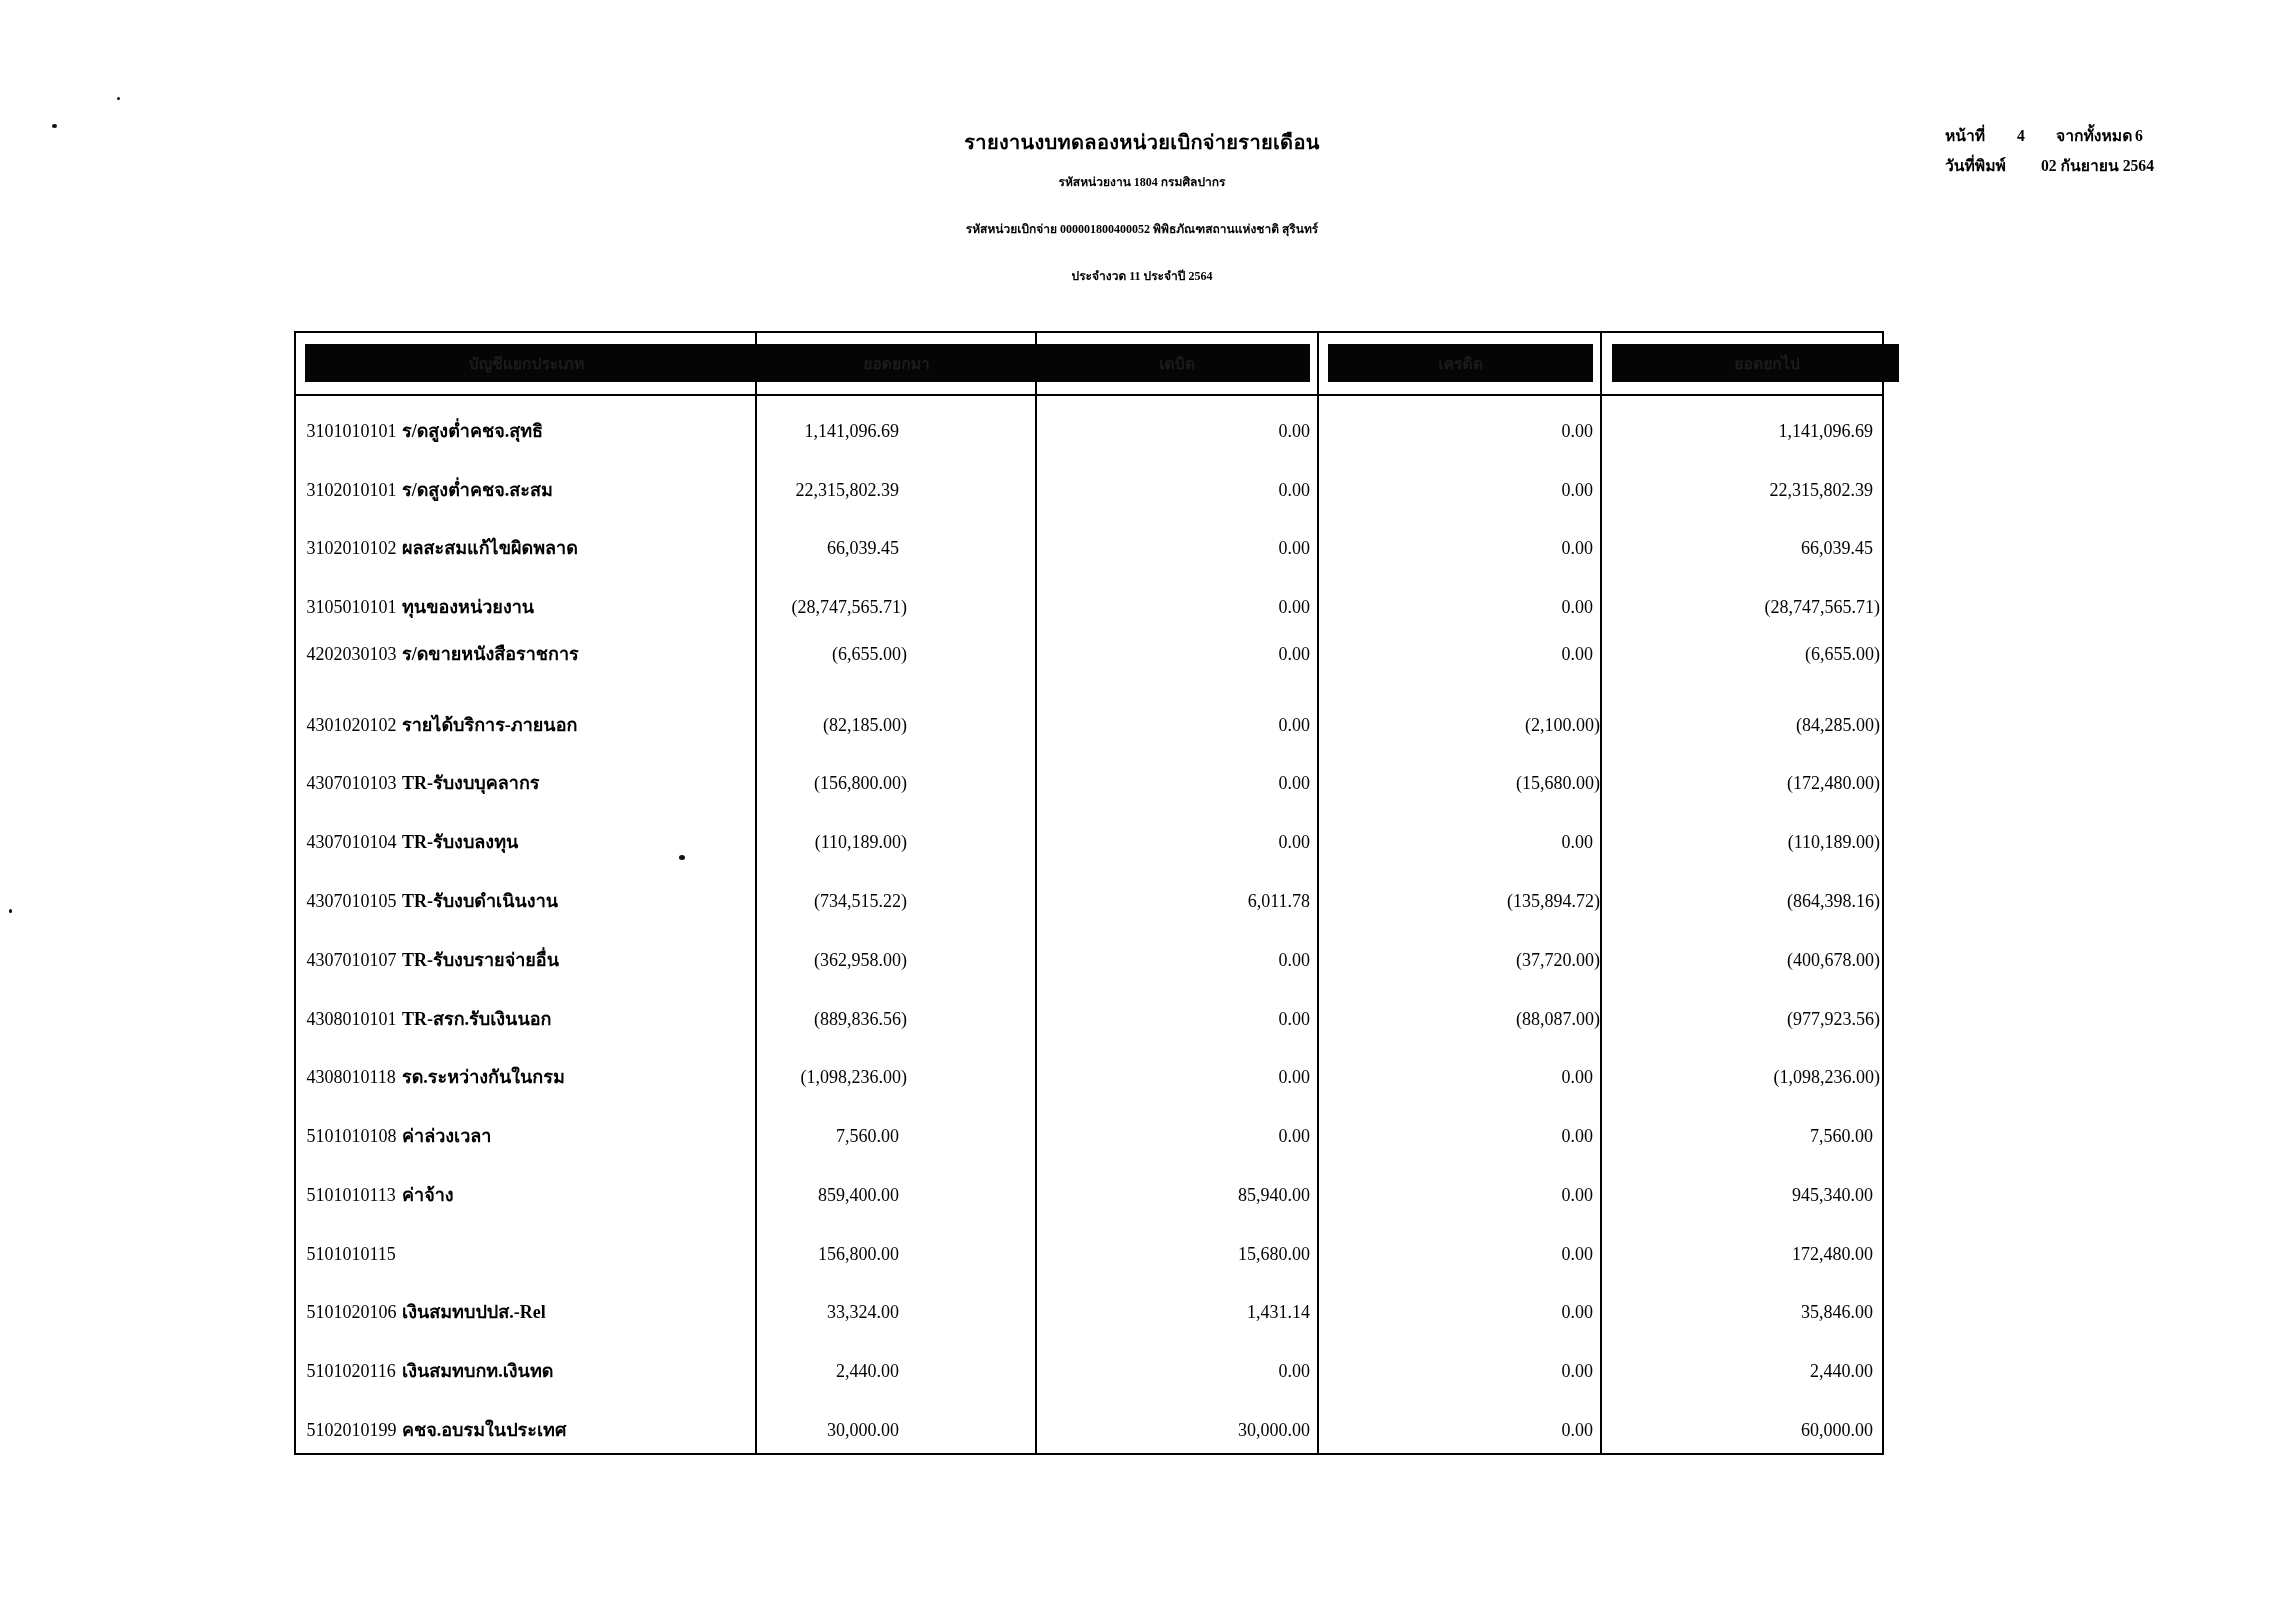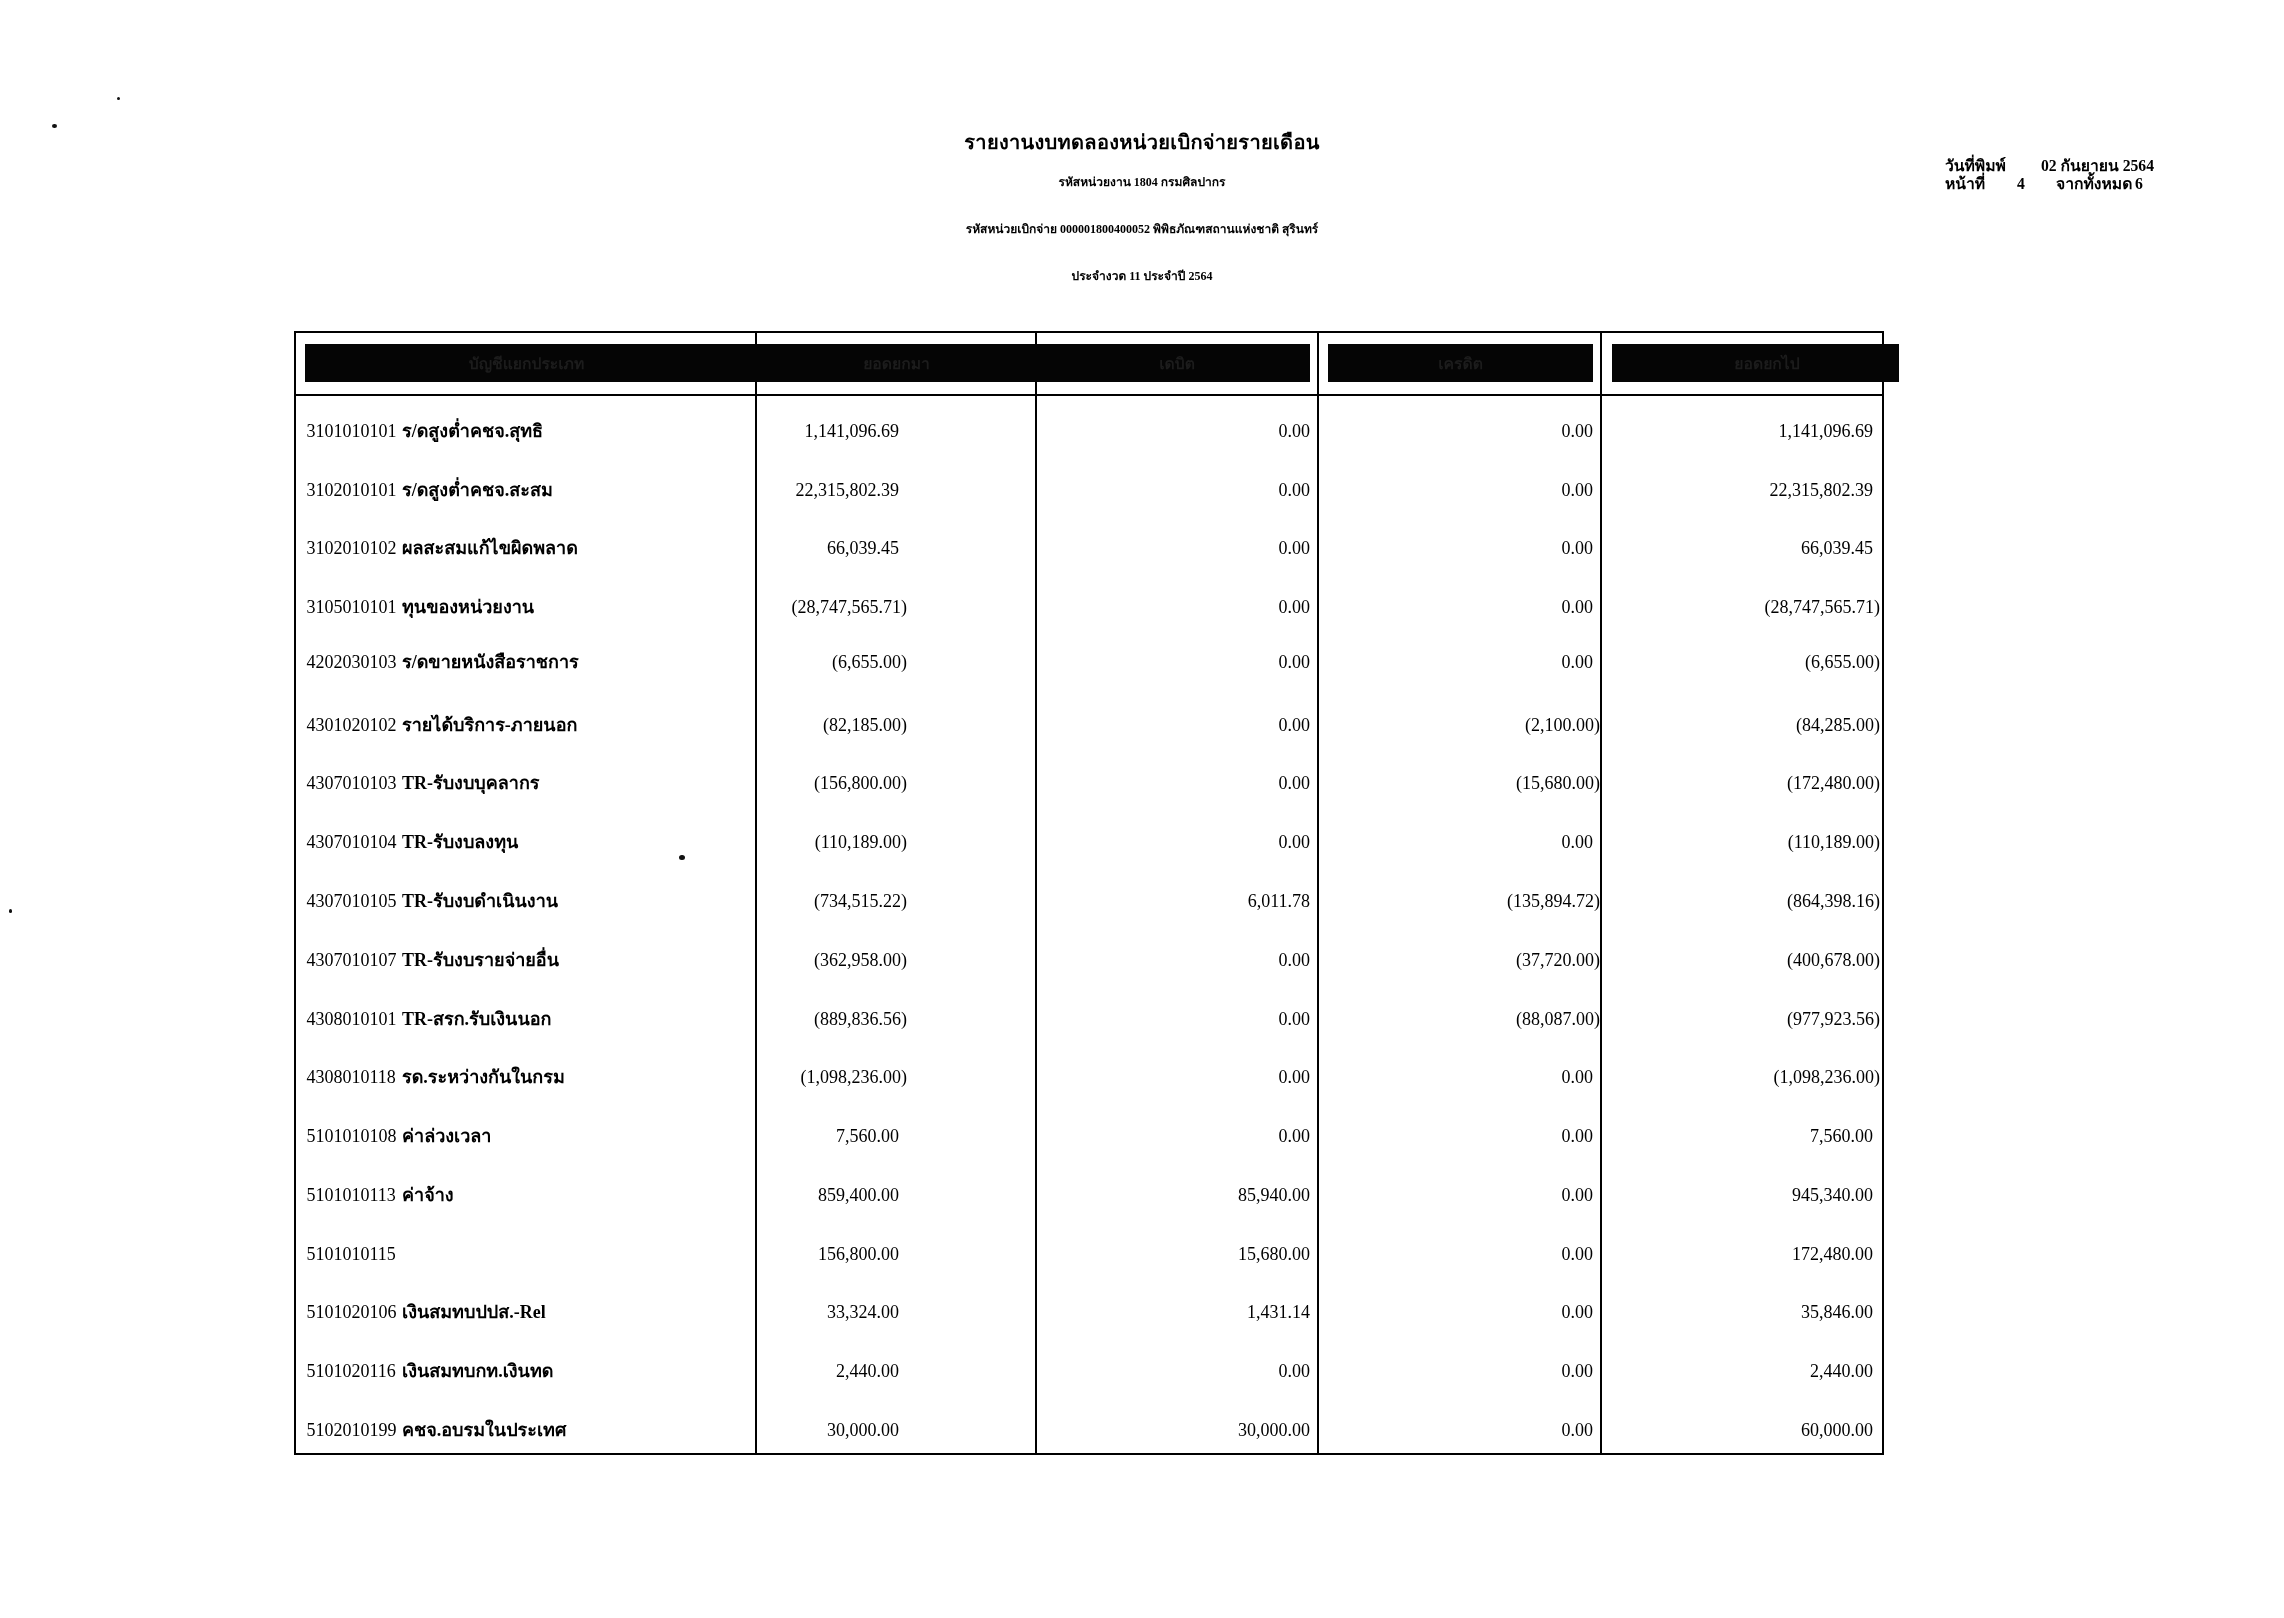--- a/index.html
+++ b/index.html
@@ -46,21 +46,21 @@
     .meta {
       position: absolute;
       left: 1945px;
       font-size: 15.7px;
       font-weight: bold;
       white-space: nowrap;
     }
     .meta-row1 { top: 123px; }
     .meta-row2 { top: 153px; }
     .meta .lbl { display: inline-block; }
-    .meta-row1 .lbl1 { width: 72px; margin-top: 48px; }
+    .meta-row1 .lbl1 { width: 72px; }
     .meta-row1 .val1 { display: inline-block; width: 39px; }
     .meta-row1 .lbl2 { display: inline-block; width: 79px; }
     .meta-row2 .lbl3 { display: inline-block; width: 96px; }
 
     
     .ledger {
       position: absolute;
       left: 294px;
       top: 331px;
       width: 1590px;
@@ -181,21 +181,21 @@
         <div class="cell num c-close">66,039.45</div>
       </div>
       <div class="row" style="top: 245px;">
         <div class="cell code">3105010101</div>
         <div class="cell name">ทุนของหน่วยงาน</div>
         <div class="cell num c-open neg">(28,747,565.71)</div>
         <div class="cell num c-debit">0.00</div>
         <div class="cell num c-credit">0.00</div>
         <div class="cell num c-close neg">(28,747,565.71)</div>
       </div>
-      <div class="row" style="top: 300px;">
+      <div class="row" style="top: 292px;">
         <div class="cell code">4202030103</div>
         <div class="cell name">ร/ดขายหนังสือราชการ</div>
         <div class="cell num c-open neg">(6,655.00)</div>
         <div class="cell num c-debit">0.00</div>
         <div class="cell num c-credit">0.00</div>
         <div class="cell num c-close neg">(6,655.00)</div>
       </div>
       <div class="row" style="top: 363px;">
         <div class="cell code">4301020102</div>
         <div class="cell name">รายได้บริการ-ภายนอก</div>

